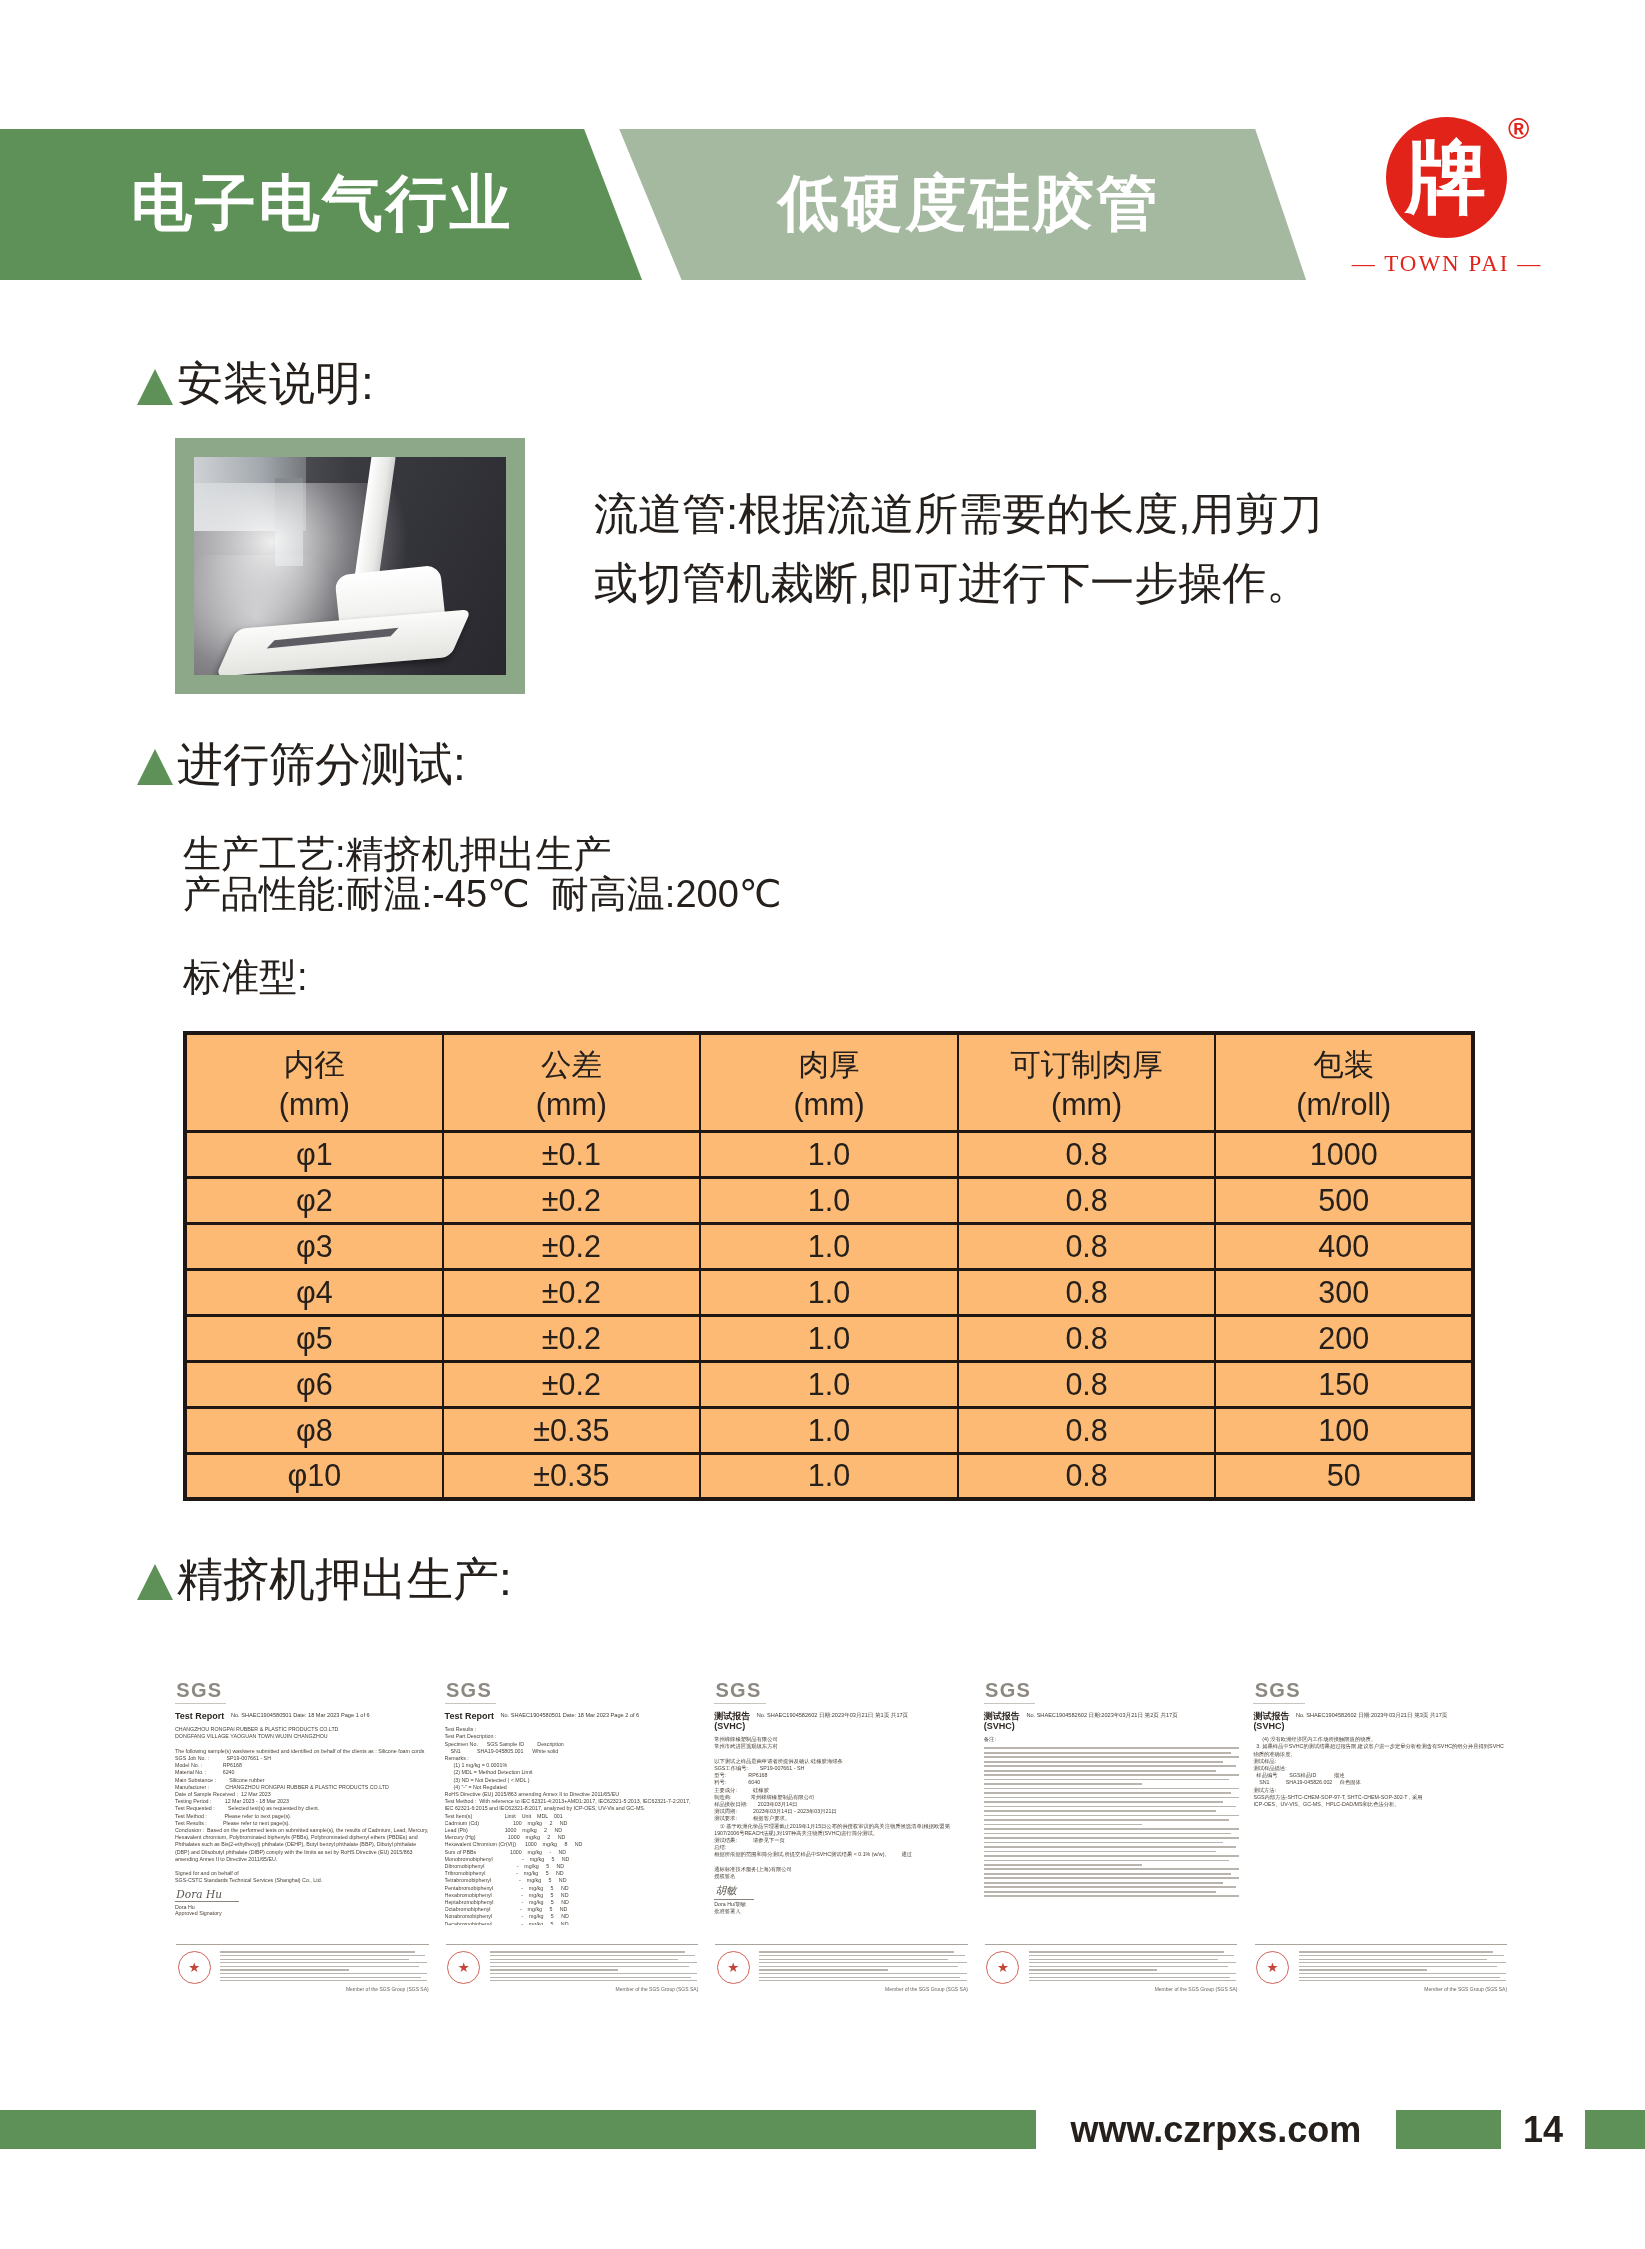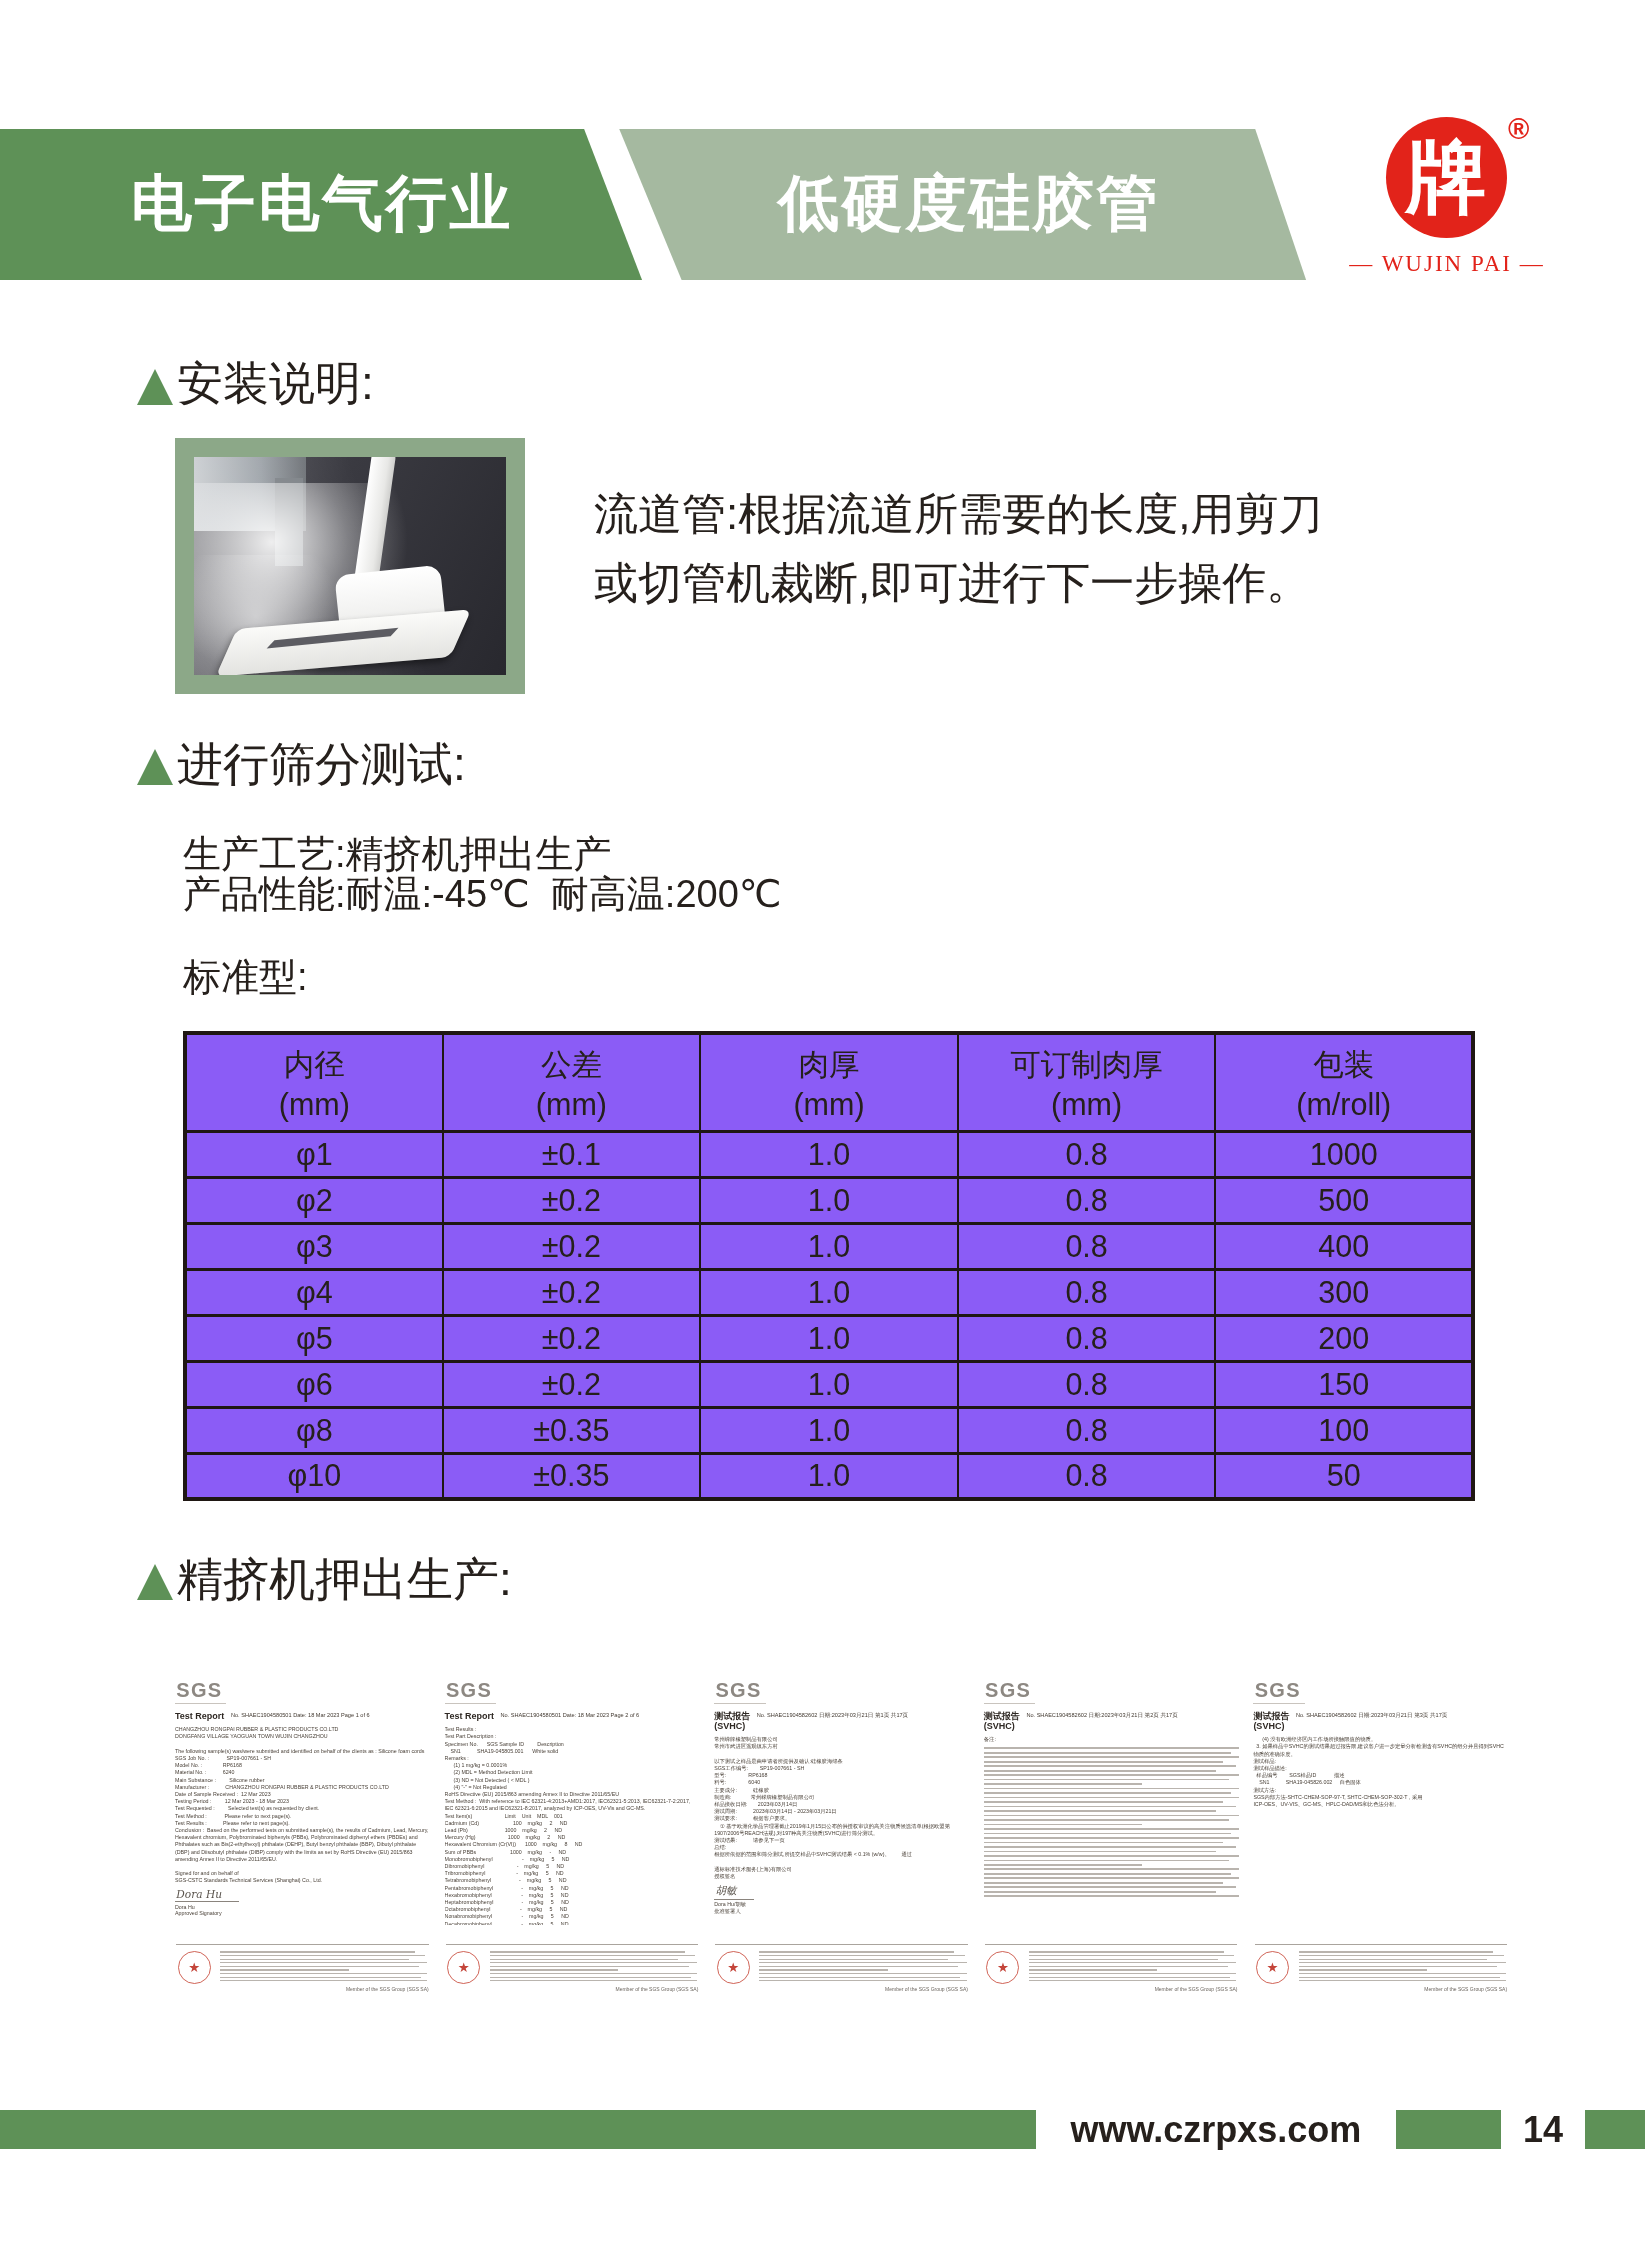--- a/index.html
+++ b/index.html
@@ -76,21 +76,21 @@
   #spec-line2 { top:872px; }
   #spec-line3 { top:955px; }
 
   
   .spec-table { position:absolute; left:183px; top:1031px; width:1292px;
                 border-collapse:collapse; table-layout:fixed;
                 border:4px solid #1f1713; }
   .spec-table th, .spec-table td { border-left:2px solid #1f1713; border-right:2px solid #1f1713;
                 border-top:3.3px solid #1f1713; border-bottom:3.3px solid #1f1713;
                 text-align:center; vertical-align:middle; font-weight:normal;
-                color:#26201c; background:#8b5cf6; }
+                color:#26201c; background:#fdba74; }
   .spec-table th { height:98px; font-size:30.5px; line-height:40px; padding-top:4px; }
   .spec-table td { height:46px; font-size:30.5px; }
 
   
   .certs { position:absolute; left:171px; top:1679px; width:1350px; height:320px;
            display:flex; gap:6.6px; }
   .cert-card { position:relative; width:263px; height:320px; background:#ffffff;
                overflow:hidden; padding:0 4px; }
   .sgs-logo { font-size:20px; font-weight:bold; color:#8d8882; letter-spacing:1.3px;
               border-bottom:1.3px solid #c9c4be; display:inline-block; padding:0 4px 1.3px 1.3px; }
@@ -131,21 +131,21 @@
 <div class="page">
 
   <div class="band-dark"></div>
   <div class="band-light"></div>
   <div class="band-title right">低硬度硅胶管</div>
   <div class="band-title left">电子电气行业</div>
   <div class="logo-circle">
     <span class="logo-glyph">牌</span>
   </div>
   <div class="logo-reg">®</div>
-  <div class="logo-brand">— WUJIN PAI —</div>
+  <div class="logo-brand">— TOWN PAI —</div>
 
   <div class="tri" id="tri-install"></div>
   <div class="sec-title" id="title-install">安装说明:</div>
 
   <div class="photo-frame">
     <div class="photo">
       <div class="cabinet"></div>
       <div class="cabinet-leg"></div>
       <div class="sheen"></div>
       <div class="mist"></div>

